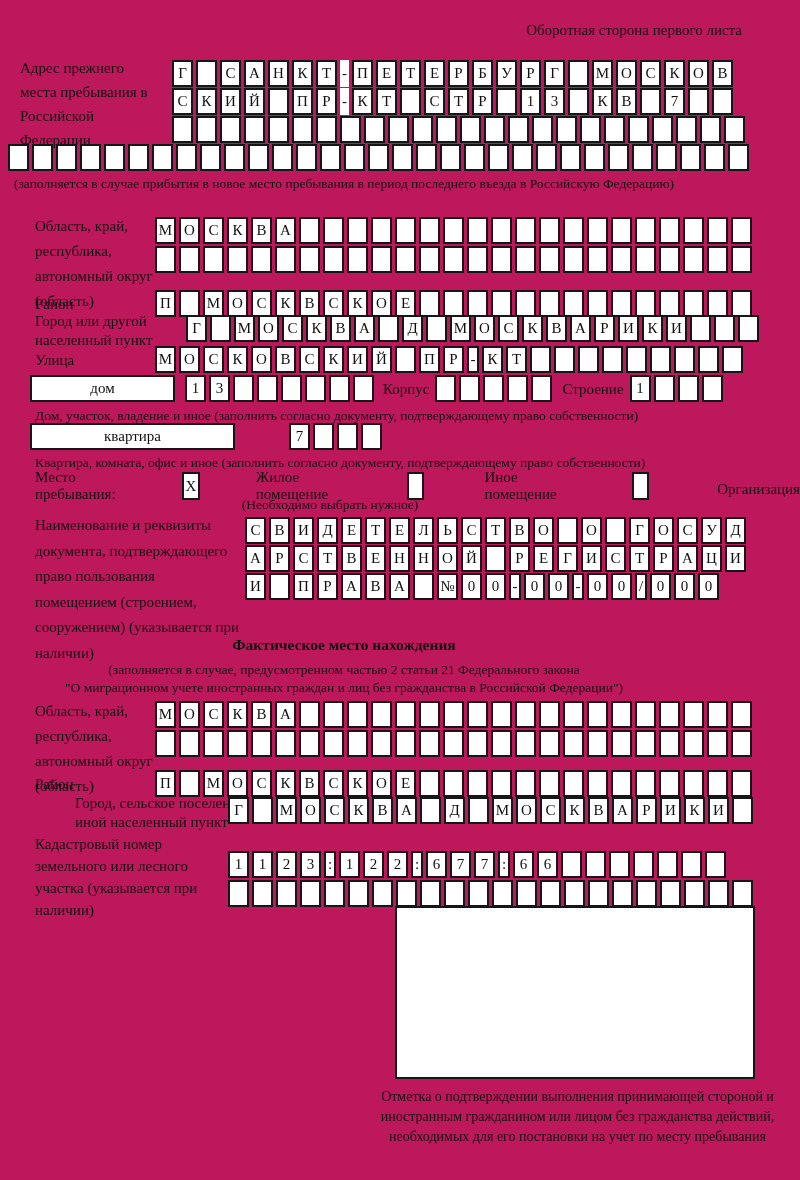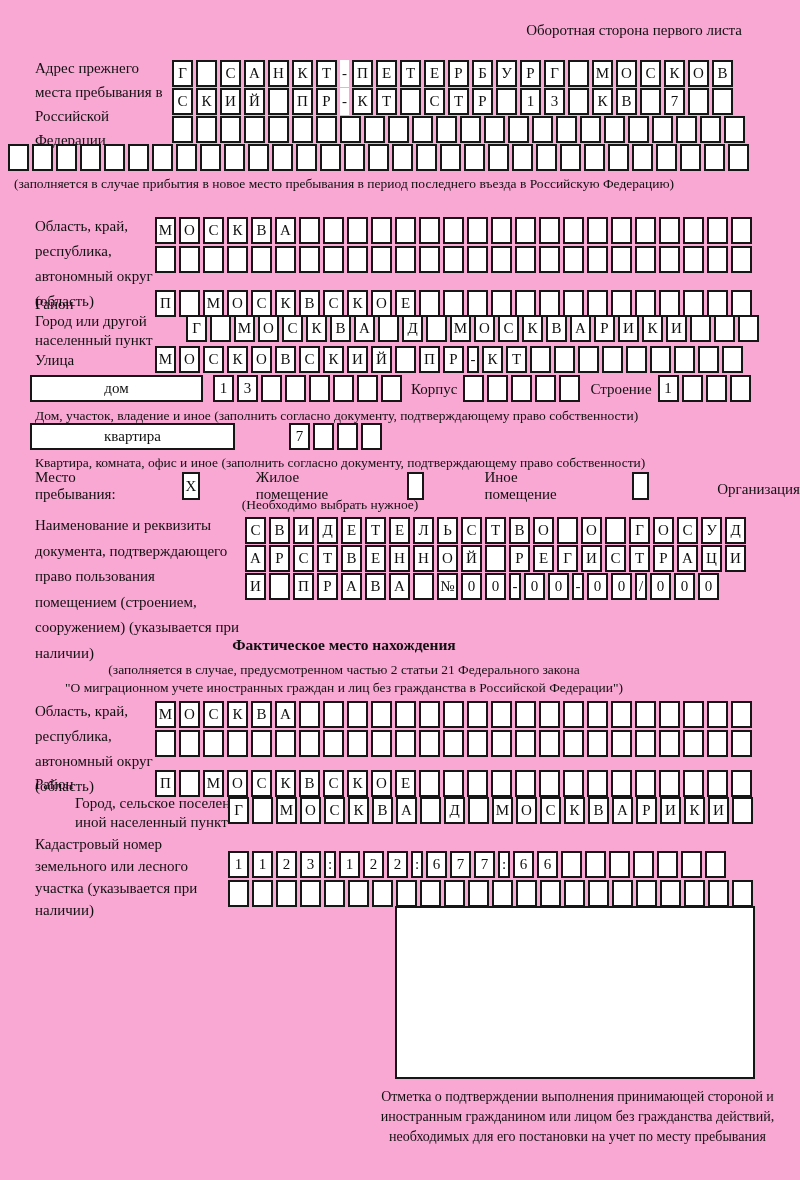--- a/index.html
+++ b/index.html
@@ -1,17 +1,17 @@
 <!DOCTYPE html>
 <html><head>
 <meta charset="utf-8">
 <style>
   html,body{margin:0;padding:0;background:#ffffff;}
   .page{
-    position:relative;width:800px;height:1180px;background:#f9a8d4;
+    position:relative;width:800px;height:1180px;background:#be185d;
     font-family:"Liberation Serif", serif;color:#101010;overflow:hidden;
   }
   .abs{position:absolute;}
   .lbl{font-size:15px;line-height:24px;}
   .row{display:flex;gap:3px;align-items:flex-start;}
   .cell{
     box-sizing:border-box;flex:0 0 auto;width:21px;height:27px;
     border:2px solid #161616;display:flex;align-items:center;justify-content:center;
     font-size:15px;background:#fff;
   }
@@ -31,21 +31,21 @@
   .inlrow{display:flex;align-items:center;font-size:15px;gap:44px;}
   .stampbox{box-sizing:border-box;border:2px solid #161616;background:#fff;}
 </style>
 </head>
 <body>
 
 <div class="page">
 
   <div class="abs lbl" style="top:18px;right:58px;">Оборотная сторона первого листа</div>
 
-  <div class="abs lbl" style="left:35px;top:56px;width:135px;">Адрес прежнего места пребывания в Российской Федерации</div>
+  <div class="abs lbl" style="left:20px;top:56px;width:135px;">Адрес прежнего места пребывания в Российской Федерации</div>
   <div class="abs row" style="left:172px;top:60px;">
       <span class="cell">Г</span>
       <span class="cell"></span>
       <span class="cell">С</span>
       <span class="cell">А</span>
       <span class="cell">Н</span>
       <span class="cell">К</span>
       <span class="cell">Т</span>
       <span class="cell sep">-</span>
       <span class="cell">П</span>
@@ -289,21 +289,21 @@
       <span class="cell"></span>
       <span class="cell"></span>
       <span class="cell"></span>
       <span class="cell"></span>
       <span class="cell"></span>
       <span class="cell"></span>
       <span class="cell"></span>
     </div>
 
   <div class="abs inlrow" style="left:30px;top:375px;gap:0;">
-    <div class="wbox" style="width:173px;">дом</div>
+    <div class="wbox" style="width:145px;">дом</div>
     <div class="row" style="margin-left:10px;">
         <span class="cell">1</span>
         <span class="cell">3</span>
         <span class="cell"></span>
         <span class="cell"></span>
         <span class="cell"></span>
         <span class="cell"></span>
         <span class="cell"></span>
         <span class="cell"></span>
       </div>

